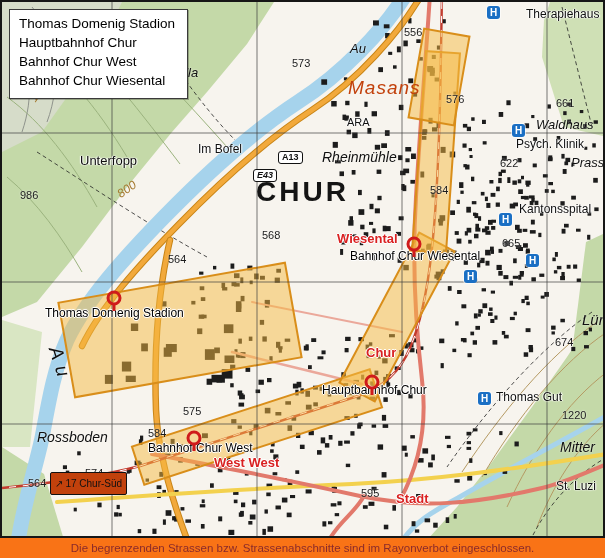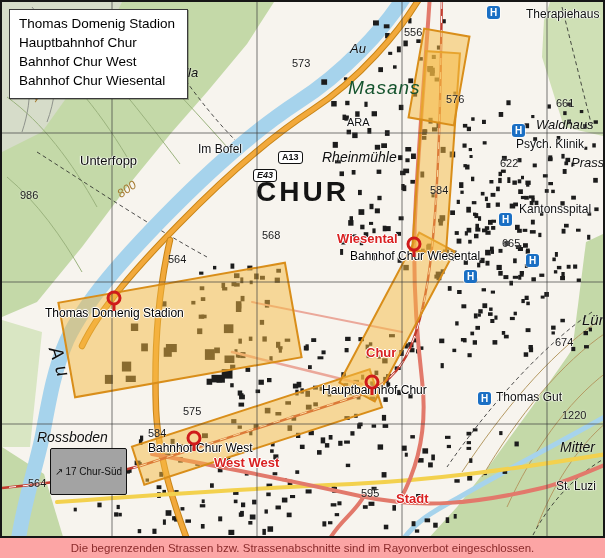--- a/index.html
+++ b/index.html
@@ -8,43 +8,43 @@
   }
   html,body{margin:0;padding:0;}
   body{width:605px;height:558px;position:relative;background:#fff;
        font-family:"Liberation Sans","DejaVu Sans",sans-serif;overflow:hidden;}
   #map-frame{position:absolute;left:0;top:0;width:605px;height:538px;
        border:2px solid #161616;box-sizing:border-box;background:#f7f4ee;overflow:hidden;}
   #map-svg{position:absolute;left:0;top:0;}
   #labels{position:absolute;left:0;top:0;width:100%;height:100%;}
   .lbl{position:absolute;white-space:nowrap;transform-origin:left top;line-height:1;}
   .title{font-size:28px;font-weight:bold;letter-spacing:3px;color:#141414;}
-  .locality{font-size:19px;font-style:italic;color:#14532d;letter-spacing:1px;}
+  .locality{font-size:19px;font-style:italic;color:#c2410c;letter-spacing:1px;}
   .place{font-size:12px;color:#101010;text-shadow:0 0 2px #fff,1px 0 1px #fff,-1px 0 1px #fff;}
   .place-italic{font-size:13px;font-style:italic;color:#101010;
        text-shadow:0 0 2px rgba(255,255,255,.8);}
   .station-black{font-size:12px;color:#000;
        text-shadow:1px 0 0 #fff,-1px 0 0 #fff,0 1px 0 #fff,0 -1px 0 #fff,0 0 3px #fff;}
   .station-red{font-size:13px;font-weight:bold;color:var(--c-red-label);
        text-shadow:1px 0 0 #fff,-1px 0 0 #fff,0 1px 0 #fff,0 -1px 0 #fff;}
   .elev{font-size:11px;color:#1c1c1c;text-shadow:0 0 2px rgba(255,255,255,.9);}
   .contour-num{font-size:12px;font-style:italic;color:#a5792f;}
   .pin{position:absolute;}
   .hicon{position:absolute;width:13px;height:13px;background:var(--c-hosp);
        border-radius:3px;color:#fff;font-size:10px;font-weight:bold;text-align:center;
        line-height:13px;box-shadow:0 0 0 1px rgba(255,255,255,.6);}
   .shield{position:absolute;background:#fff;border:1.5px solid #111;border-radius:3px;
        font-size:9px;font-weight:bold;color:#111;padding:0 3px;line-height:11px;}
-  #exit-sign{position:absolute;background:#a3a3a3;border:1.5px solid #111;border-radius:2px;
-       font-size:10px;color:#111;padding:16px 4px;line-height:13px;white-space:nowrap;}
+  #exit-sign{position:absolute;background:#c2410c;border:1.5px solid #111;border-radius:2px;
+       font-size:10px;color:#111;padding:4px 4px;line-height:13px;white-space:nowrap;margin-top:24px;}
   #exit-arrow{font-size:10px;margin-right:2px;}
   #legend{position:absolute;left:7px;top:7px;background:#fff;border:1px solid #3a3a3a;
        box-shadow:1px 1px 0 rgba(0,0,0,.25);padding:5px 12px 7px 9px;z-index:30;}
   #legend p{margin:0;font-size:13.5px;color:#000;line-height:1.4;}
-  #caption-bar{position:absolute;left:0;top:538px;width:605px;height:20px;background:#fca5a5;
+  #caption-bar{position:absolute;left:0;top:538px;width:605px;height:20px;background:#f97316;
        display:flex;align-items:center;justify-content:center;}
   #caption-bar div{font-size:11.5px;color:var(--c-caption);}
 </style>
 </head>
 <body>
 
 <div id="map-frame">
   <svg id="map-svg" width="605" height="538" viewBox="0 0 605 538">
 
     <rect x="0" y="0" width="605" height="538" fill="#f7f4ee"></rect>

